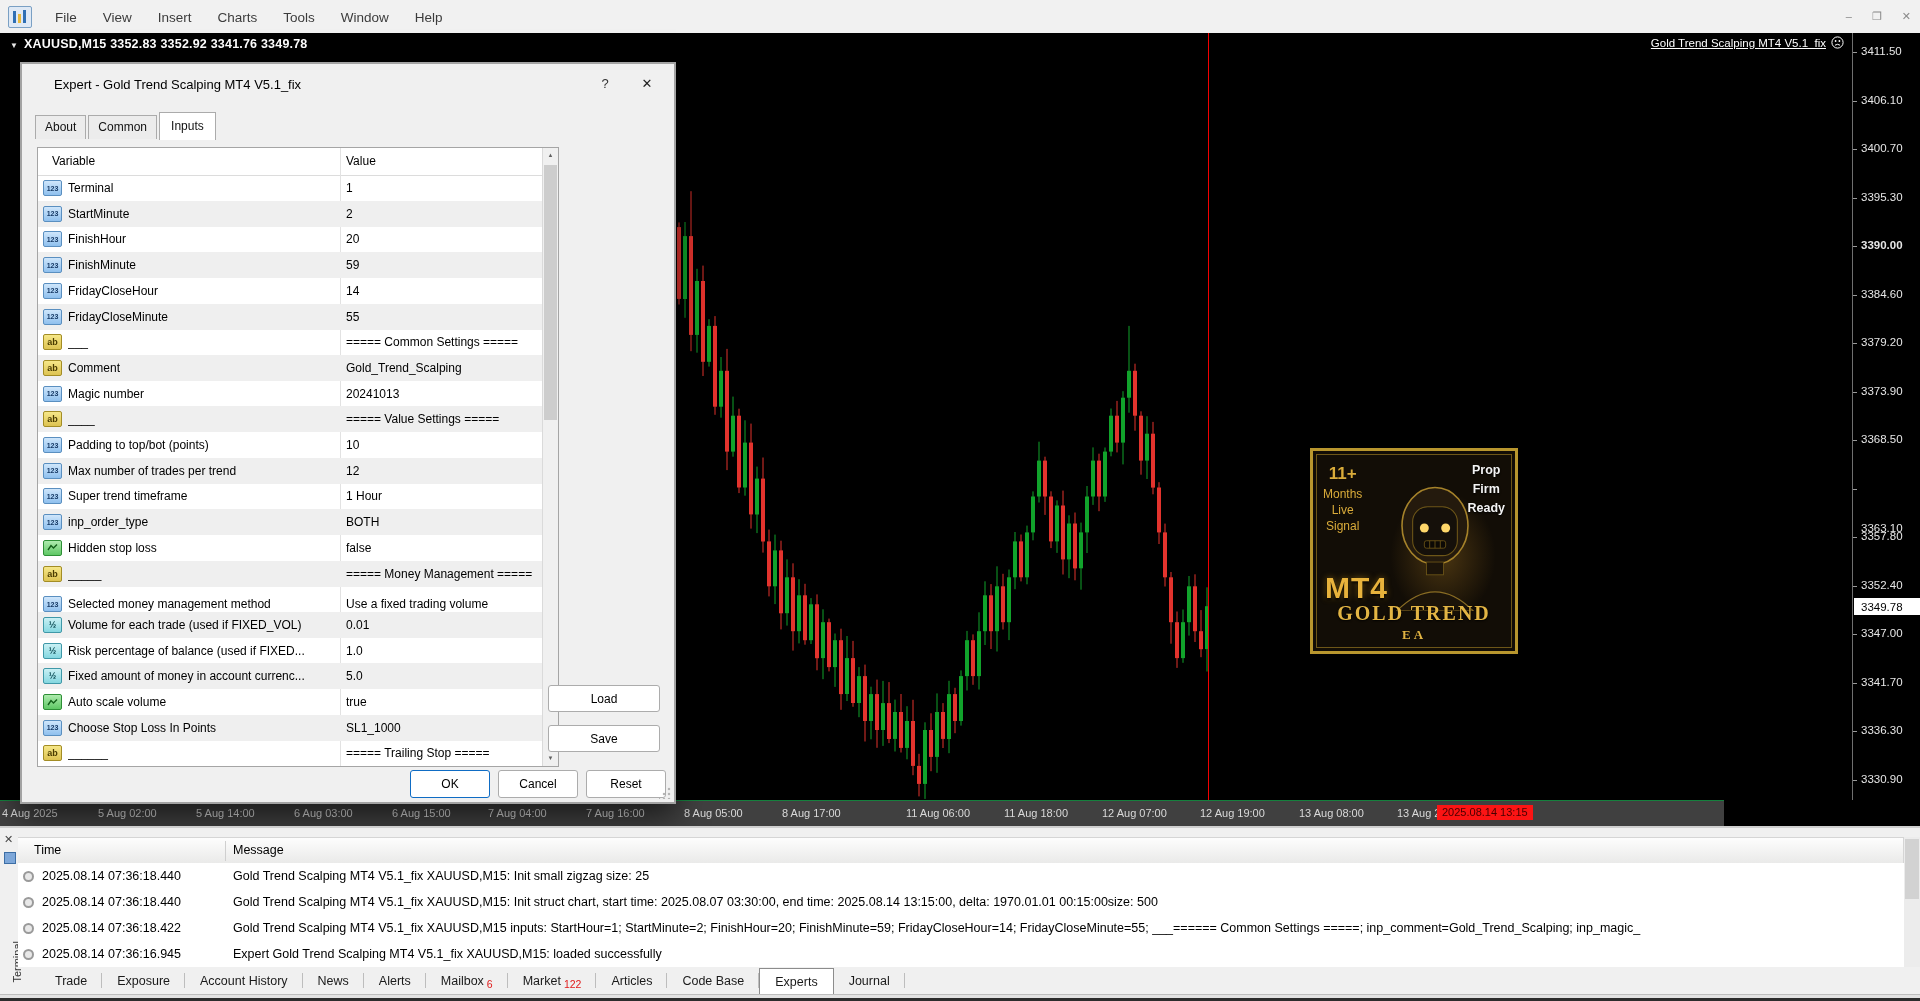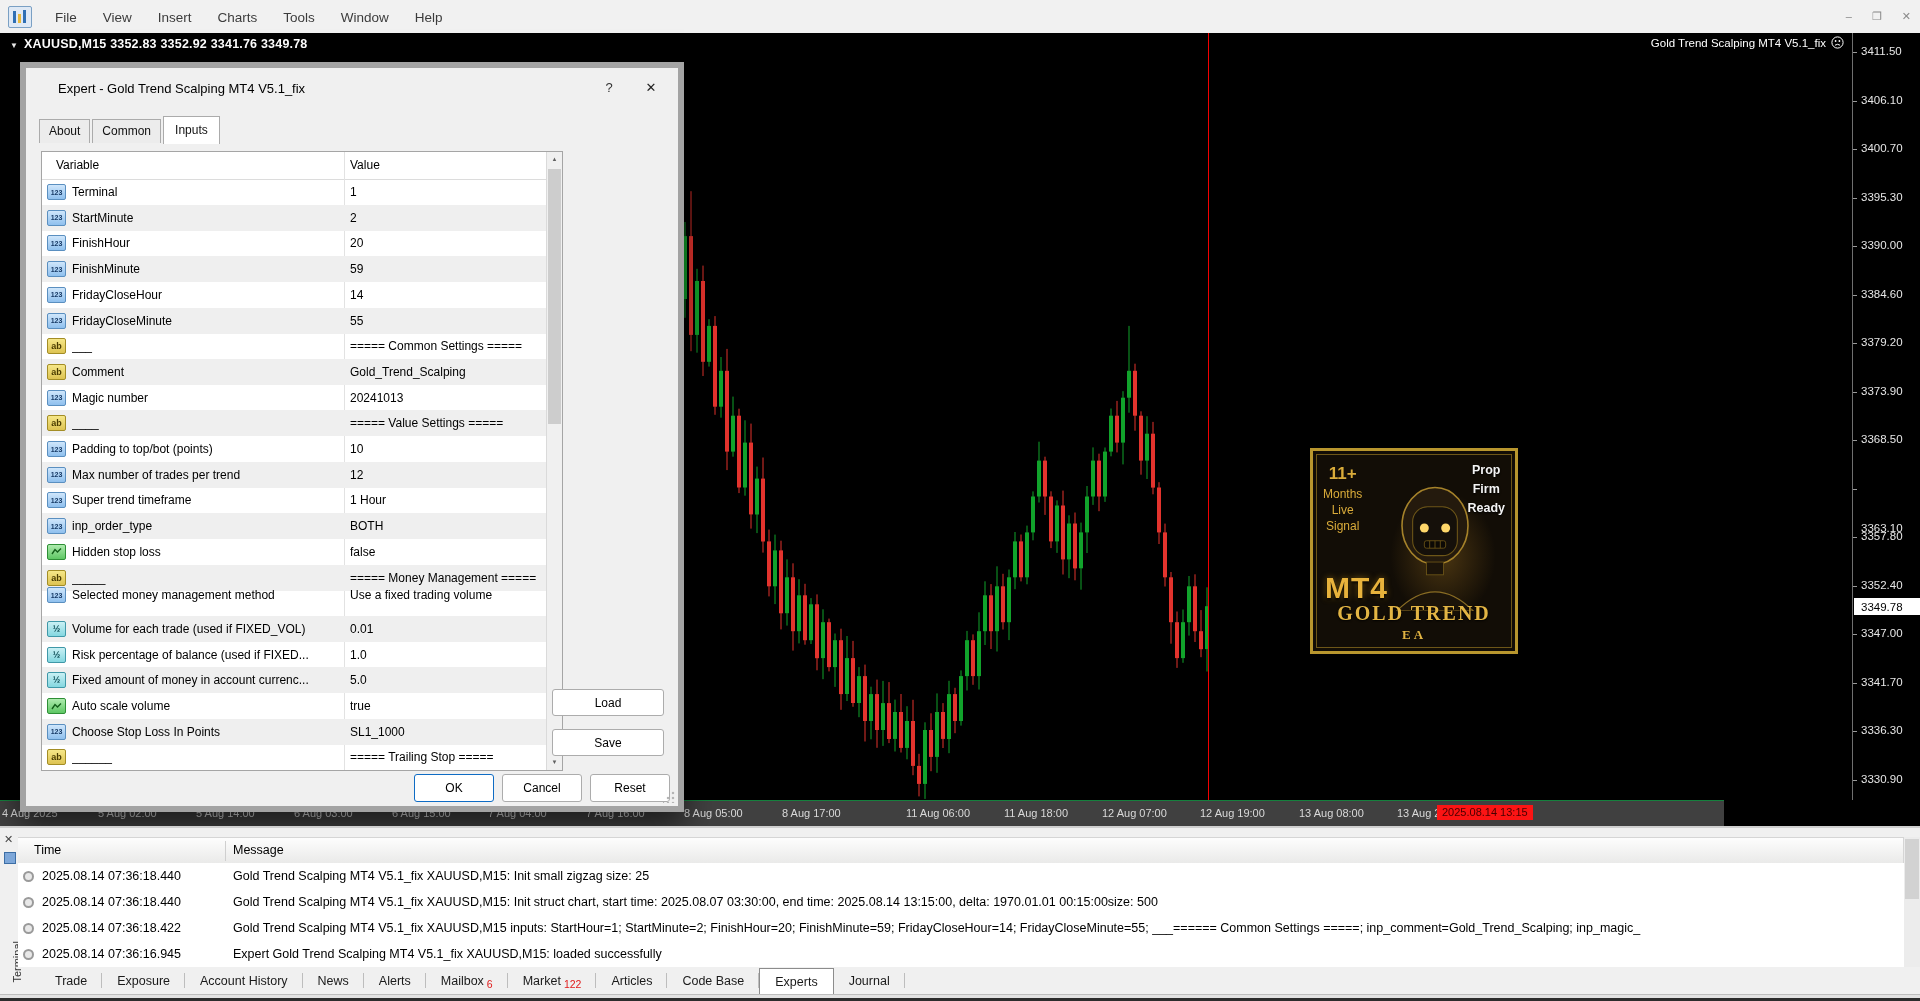--- a/index.html
+++ b/index.html
@@ -14,21 +14,21 @@
   #app-icon .b2{left:9px;top:7px;height:9px;background:#e8b93c;}
   #app-icon .b3{left:14px;top:3px;height:13px;}
   .menu-item{font-size:13.5px;color:#3c3c3c;padding:7px 13px;cursor:default;margin-top:22px;}
   #win-controls{position:absolute;right:6px;top:0;height:33px;display:flex;align-items:center;gap:14px;}
   .win-ctl{color:#8a8a8a;font-size:11px;line-height:1;padding:2px 3px;}
   
   #chart{position:absolute;top:33px;left:0;width:1920px;height:793px;background:#000;}
   #symbol-bar{position:absolute;top:0;left:0;height:22px;display:flex;align-items:center;color:#fff;}
   #symbol-arrow{font-size:8px;color:#e8e8e8;margin:2px 6px 0 10px;}
   #symbol-text{font-size:12.5px;font-weight:600;letter-spacing:.2px;}
-  #ea-label-wrap{position:absolute;top:3px;right:76px;display:flex;align-items:center;gap:5px;color:#fff;}
+  #ea-label-wrap{position:absolute;top:3px;right:76px;display:flex;align-items:center;gap:5px;color:#fff;text-decoration:underline;}
   #ea-label{font-size:11.5px;}
   #candles-svg{position:absolute;left:0;top:0;}
   #cur-time-line{position:absolute;left:1208px;top:0;width:1px;height:767px;background:#f40000;}
   
   #price-axis{position:absolute;left:1852px;top:0;width:68px;height:767px;border-left:1px solid #6f6f6f;}
   .p-tick{position:absolute;left:8px;color:#e6e6e6;font-size:11.5px;white-space:nowrap;}
   .p-dash{position:absolute;left:0;width:4px;height:1px;background:#9a9a9a;}
   #cur-price-box{position:absolute;left:1px;top:565px;width:66px;height:17px;background:#ffffff;color:#000;
                  font-size:11.5px;display:flex;align-items:center;padding-left:7px;}
   
@@ -48,21 +48,21 @@
   #logo-mt4{position:absolute;left:12px;top:120px;color:#e8b33c;font-size:30px;font-weight:bold;
             text-shadow:0 2px 3px #000,0 0 6px #7a5c12;letter-spacing:1px;}
   #logo-title{position:absolute;left:0;right:0;bottom:26px;text-align:center;color:#e3b544;
               font-family:"Liberation Serif",serif;font-weight:bold;font-size:20px;letter-spacing:2px;
               text-shadow:0 1px 2px #000;}
   #logo-sub{position:absolute;left:0;right:0;bottom:8px;text-align:center;color:#e3b544;
             font-family:"Liberation Serif",serif;font-weight:bold;font-size:13px;letter-spacing:3px;}
   #robot-svg{position:absolute;left:68px;top:28px;}
   
   #dialog{position:absolute;left:20px;top:62px;width:652px;height:738px;background:#f0f0f0;
-          border:6px solid #a3a3a3;box-shadow:0 12px 30px rgba(0,0,0,.6);}
+          border:2px solid #a3a3a3;box-shadow:0 12px 30px rgba(0,0,0,.6);}
   #dlg-title{position:absolute;left:32px;top:13px;font-size:13px;color:#000;}
   #dlg-help{position:absolute;left:568px;top:8px;width:30px;height:24px;text-align:center;line-height:24px;
             color:#333;font-size:13px;}
   #dlg-close{position:absolute;left:608px;top:8px;width:34px;height:24px;text-align:center;line-height:24px;
              color:#222;font-size:13px;}
   #dlg-tabs{position:absolute;left:13px;top:49px;display:flex;height:26px;align-items:flex-end;}
   .dlg-tab{font-size:12px;color:#111;background:#ececec;border:1px solid #ababab;border-bottom:none;
            padding:4px 9px 5px 9px;margin-right:2px;}
   .dlg-tab.active{background:#ffffff;padding:6px 11px 7px 11px;position:relative;z-index:2;margin-bottom:-1px;}
   #dlg-table{position:absolute;left:15px;top:83px;width:520px;height:618px;background:#fff;border:1px solid #a5a5a5;}
@@ -349,21 +349,21 @@
     <div id="price-axis">
       <div id="price-ticks">
           <span class="p-tick" style="top: 12px;">3411.50</span>
           <span class="p-dash" style="top: 19px;"></span>
           <span class="p-tick" style="top: 60.5px;">3406.10</span>
           <span class="p-dash" style="top: 67.5px;"></span>
           <span class="p-tick" style="top: 109px;">3400.70</span>
           <span class="p-dash" style="top: 116px;"></span>
           <span class="p-tick" style="top: 157.5px;">3395.30</span>
           <span class="p-dash" style="top: 164.5px;"></span>
-          <span class="p-tick" style="top: 206px;">3390.00</span>
+          <span class="p-tick" style="top: 206px; font-weight: bold;">3390.00</span>
           <span class="p-dash" style="top: 213px;"></span>
           <span class="p-tick" style="top: 254.5px;">3384.60</span>
           <span class="p-dash" style="top: 261.5px;"></span>
           <span class="p-tick" style="top: 303px;">3379.20</span>
           <span class="p-dash" style="top: 310px;"></span>
           <span class="p-tick" style="top: 351.5px;">3373.90</span>
           <span class="p-dash" style="top: 358.5px;"></span>
           <span class="p-tick" style="top: 400px;">3368.50</span>
           <span class="p-dash" style="top: 407px;"></span>
           <span class="p-tick" style="top: 448.5px; margin-top: 40px;">3363.10</span>
@@ -530,21 +530,21 @@
               </svg>
             </span>
             <span class="var">Hidden stop loss</span>
             <span class="val">false</span>
           </div>
           <div class="trow alt" style="top: 385.5px;">
             <span class="ric str">ab</span>
             <span class="var">_____</span>
             <span class="val">===== Money Management =====</span>
           </div>
-          <div class="trow" style="top: 403px;">
+          <div class="trow" style="top: 416px;">
             <span class="ric num">123</span>
             <span class="var">Selected money management method</span>
             <span class="val">Use a fixed trading volume</span>
           </div>
           <div class="trow alt" style="top: 436.9px;">
             <span class="ric frac">½</span>
             <span class="var">Volume for each trade (used if FIXED_VOL)</span>
             <span class="val">0.01</span>
           </div>
           <div class="trow" style="top: 462.6px;">

